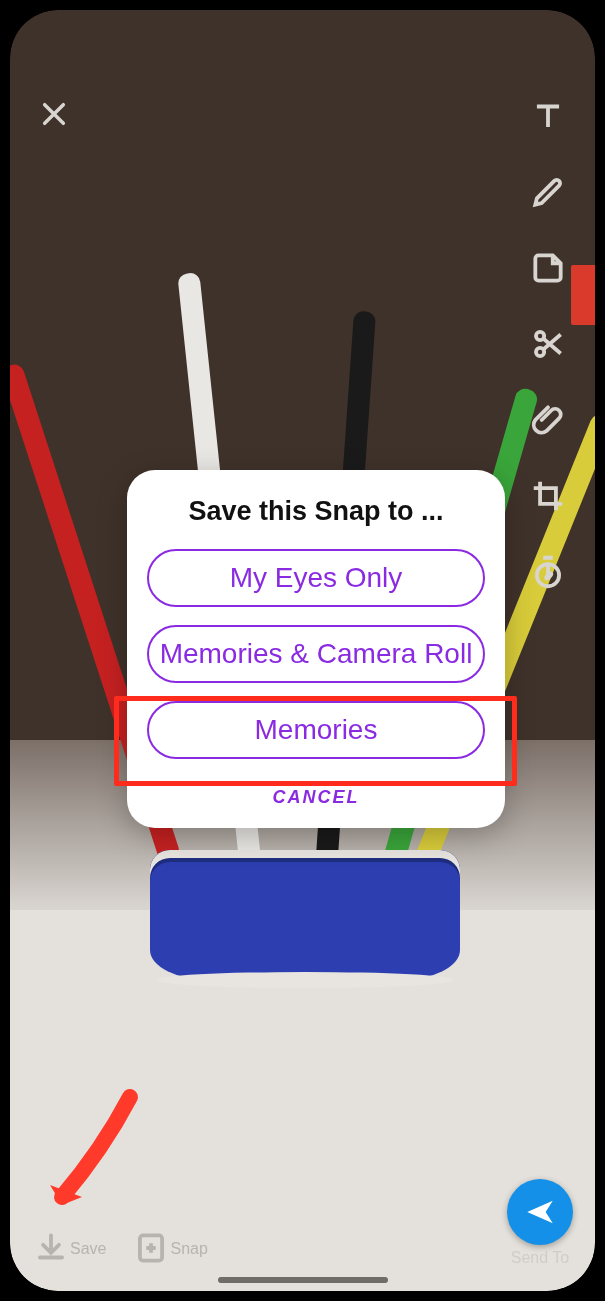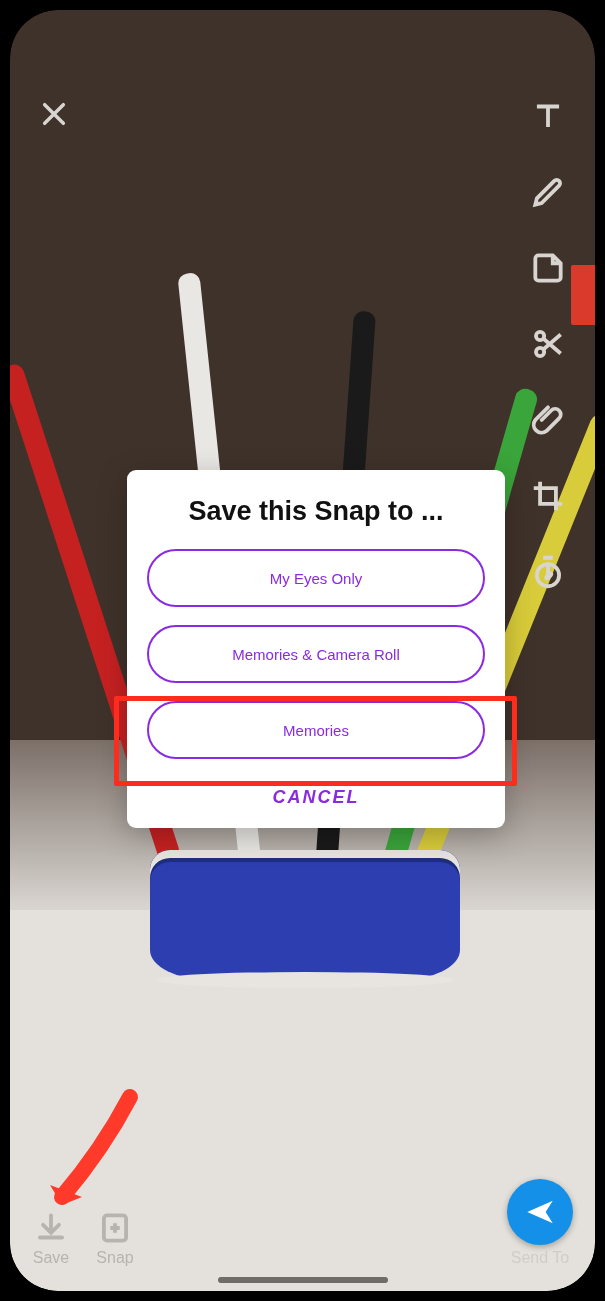--- a/index.html
+++ b/index.html
@@ -30,35 +30,35 @@
   .close-btn { position:absolute; left:28px; top:88px; width:40px; height:40px; color:#d8d5d1; }
   .close-btn svg { width:32px; height:32px; }
 
   
   .toolbar { position:absolute; right:20px; top:84px; width:54px; display:flex; flex-direction:column; align-items:center; gap:32px; color:#d8d5d1; }
   .tool { width:44px; height:44px; display:flex; align-items:center; justify-content:center; }
   .tool svg { width:38px; height:38px; stroke:#d8d5d1; }
 
   
   .bottom { position:absolute; left:0; right:0; bottom:14px; height:100px; display:flex; align-items:flex-end; padding:0 22px 10px 22px; }
-  .bbtn { display:flex; flex-direction:column; align-items:center; color:#b7b4af; margin-right:26px; }
+  .bbtn { display:flex; flex-direction:row; align-items:center; color:#b7b4af; margin-right:26px; }
   .bbtn .icn { width:38px; height:38px; display:flex; align-items:center; justify-content:center; }
   .bbtn .lbl { font-size:16px; margin-top:2px; }
   .spacer { flex:1; }
   .send { display:flex; flex-direction:column; align-items:center; }
   .send .circle { width:66px; height:66px; border-radius:50%; background:#1590e8; display:flex; align-items:center; justify-content:center; box-shadow:0 2px 6px rgba(0,0,0,.3); }
   .send .lbl { color:#d0cdc9; font-size:16px; margin-top:4px; }
 
   
   .home-ind { position:absolute; left:50%; bottom:8px; transform:translateX(-50%); width:170px; height:6px; background:#6f6c68; border-radius:4px; }
 
   
-  .modal { position:absolute; left:117px; top:460px; width:378px; background:#fff; border-radius:9px; padding:26px 20px 14px; box-shadow:0 8px 30px rgba(0,0,0,.25); }
+  .modal { position:absolute; left:117px; top:460px; width:378px; background:#fff; border-radius:28px; padding:26px 20px 14px; box-shadow:0 8px 30px rgba(0,0,0,.25); }
   .modal h2 { text-align:center; font-size:27px; font-weight:700; color:#111; margin-bottom:22px; }
-  .opt { display:block; width:100%; height:58px; border:2px solid #8a2be2; border-radius:30px; background:#fff; color:#8a2be2; font-size:15px; font-weight:500; margin-bottom:18px; cursor:pointer; }
+  .opt { display:block; width:100%; height:58px; border:2px solid #8a2be2; border-radius:30px; background:#fff; color:#8a2be2; font-size:28px; font-weight:500; margin-bottom:18px; cursor:pointer; }
   .cancel { display:block; width:100%; text-align:center; color:#8a2be2; font-size:18px; letter-spacing:2px; font-weight:600; padding:10px 0 6px; background:none; border:none; cursor:pointer;font-style:italic; }
 
   
   .highlight { position:absolute; left:104px; top:686px; width:403px; height:90px; border:5px solid #ff2b1c; pointer-events:none; border-radius:2px; }
 
   
   .arrow { position:absolute; left:30px; top:1075px; width:110px; height:130px; pointer-events:none; }
 </style>
 </head>
 <body>

